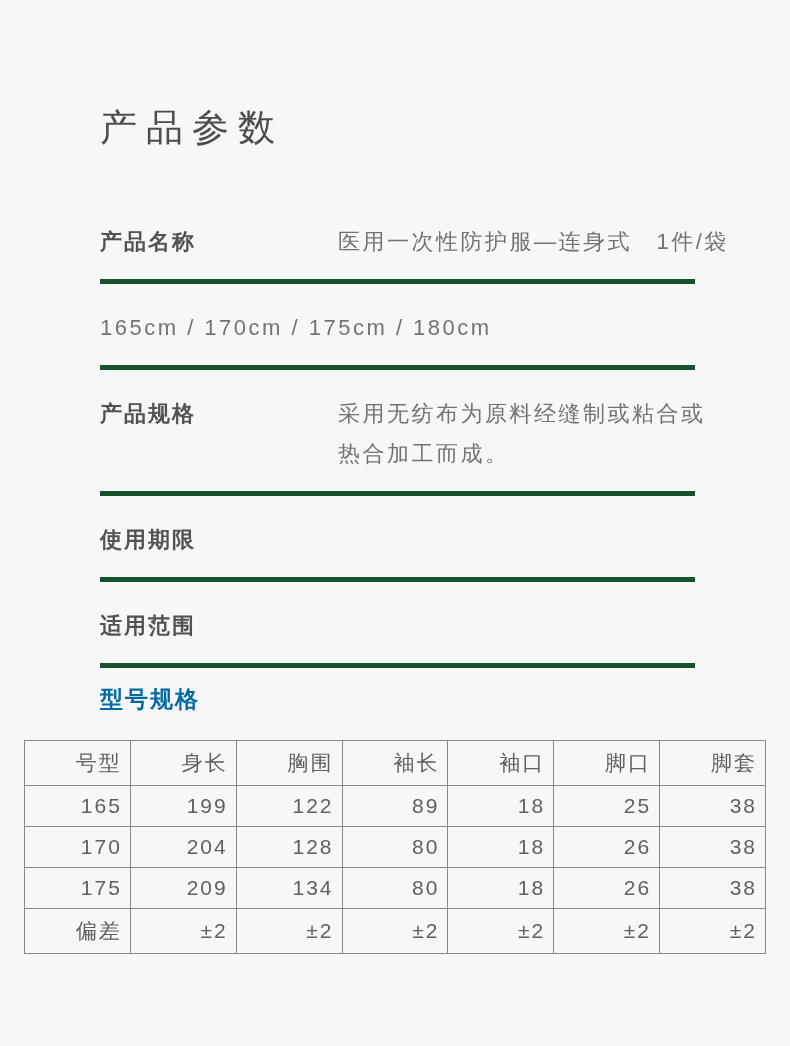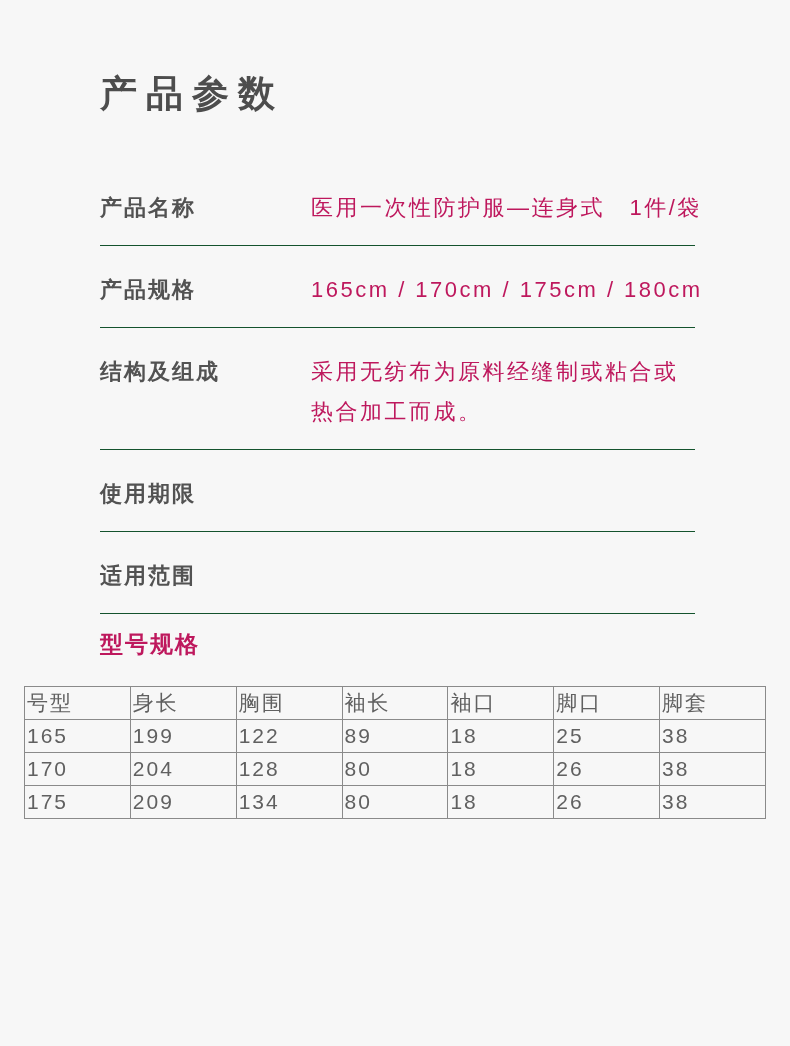--- a/index.html
+++ b/index.html
@@ -6,90 +6,88 @@
   html, body { background: #f7f7f7; }
   body {
     width: 790px; height: 1046px;
     font-family: "Liberation Sans", "DejaVu Sans", sans-serif;
     color: #5c5c5c;
     overflow: hidden;
   }
   .page { width: 790px; height: 1046px; position: relative; }
 
   .title {
-    margin: 72px 0 48px 100px;
+    margin: 106px 0 48px 100px;
     font-size: 37px; line-height: 44px;
-    font-weight: bold; letter-spacing: 9px;
+    font-weight: normal; letter-spacing: 9px;
     color: #4d4d4d;
   }
 
   .spec-list { margin-left: 100px; width: 595px; }
   .spec-row {
     display: flex;
     padding: 24px 0 17px 0;
-    border-bottom: 1px solid #14532d;
-    font-size: 22px; line-height: 40px;
+    border-bottom: 5px solid #14532d;
+    font-size: 22px; line-height: 40px; gap: 27px;
   }
   .spec-label {
     width: 211px; flex: none;
     font-weight: bold; letter-spacing: 2px;
     color: #525252;
   }
   .spec-value {
     width: 384px; flex: none;
     letter-spacing: 2.5px;
-    color: #be185d;
+    color: #737373;
   }
   .spec-row.single .spec-value { white-space: nowrap; }
 
   .subtitle {
     margin: 16px 0 0 100px;
     font-size: 23px; line-height: 30px;
     font-weight: bold; letter-spacing: 2px;
-    color: #be185d;
-    font-family: Liberation Serif, serif;
+    color: #0369a1;
   }
 
   .size-table {
     margin: 26px 0 0 24px;
     width: 742px;
     border-collapse: collapse;
     table-layout: fixed;
   }
   .size-table th, .size-table td {
     border: 1px solid #8a8a8a;
     height: 33px;
-    padding: 2px;
-    text-align: left; vertical-align: middle;
+    padding: 8px;
+    text-align: right; vertical-align: middle;
     font-size: 21px; font-weight: normal;
     letter-spacing: 2px;
     color: #606060;
   }
 </style>
 </head>
 <body>
 
 <div class="page">
 
   <h1 class="title">产品参数</h1>
 
   <div class="spec-list">
 
     <div class="spec-row single">
       <div class="spec-label">产品名称</div>
       <div class="spec-value">医用一次性防护服—连身式　1件/袋</div>
     </div>
 
     <div class="spec-row single">
-      <div class="spec-label">产品规格</div>
       <div class="spec-value">165cm / 170cm / 175cm / 180cm</div>
     </div>
 
     <div class="spec-row">
-      <div class="spec-label">结构及组成</div>
+      <div class="spec-label">产品规格</div>
       <div class="spec-value">采用无纺布为原料经缝制或粘合或热合加工而成。</div>
     </div>
 
     <div class="spec-row single">
       <div class="spec-label">使用期限</div>
     </div>
 
     <div class="spec-row">
       <div class="spec-label">适用范围</div>
     </div>
@@ -131,16 +129,25 @@
       </tr>
       <tr>
         <td>175</td>
         <td>209</td>
         <td>134</td>
         <td>80</td>
         <td>18</td>
         <td>26</td>
         <td>38</td>
       </tr>
+      <tr>
+        <td>偏差</td>
+        <td>±2</td>
+        <td>±2</td>
+        <td>±2</td>
+        <td>±2</td>
+        <td>±2</td>
+        <td>±2</td>
+      </tr>
     </tbody>
   </table>
 
 </div>
 
 </body></html>

